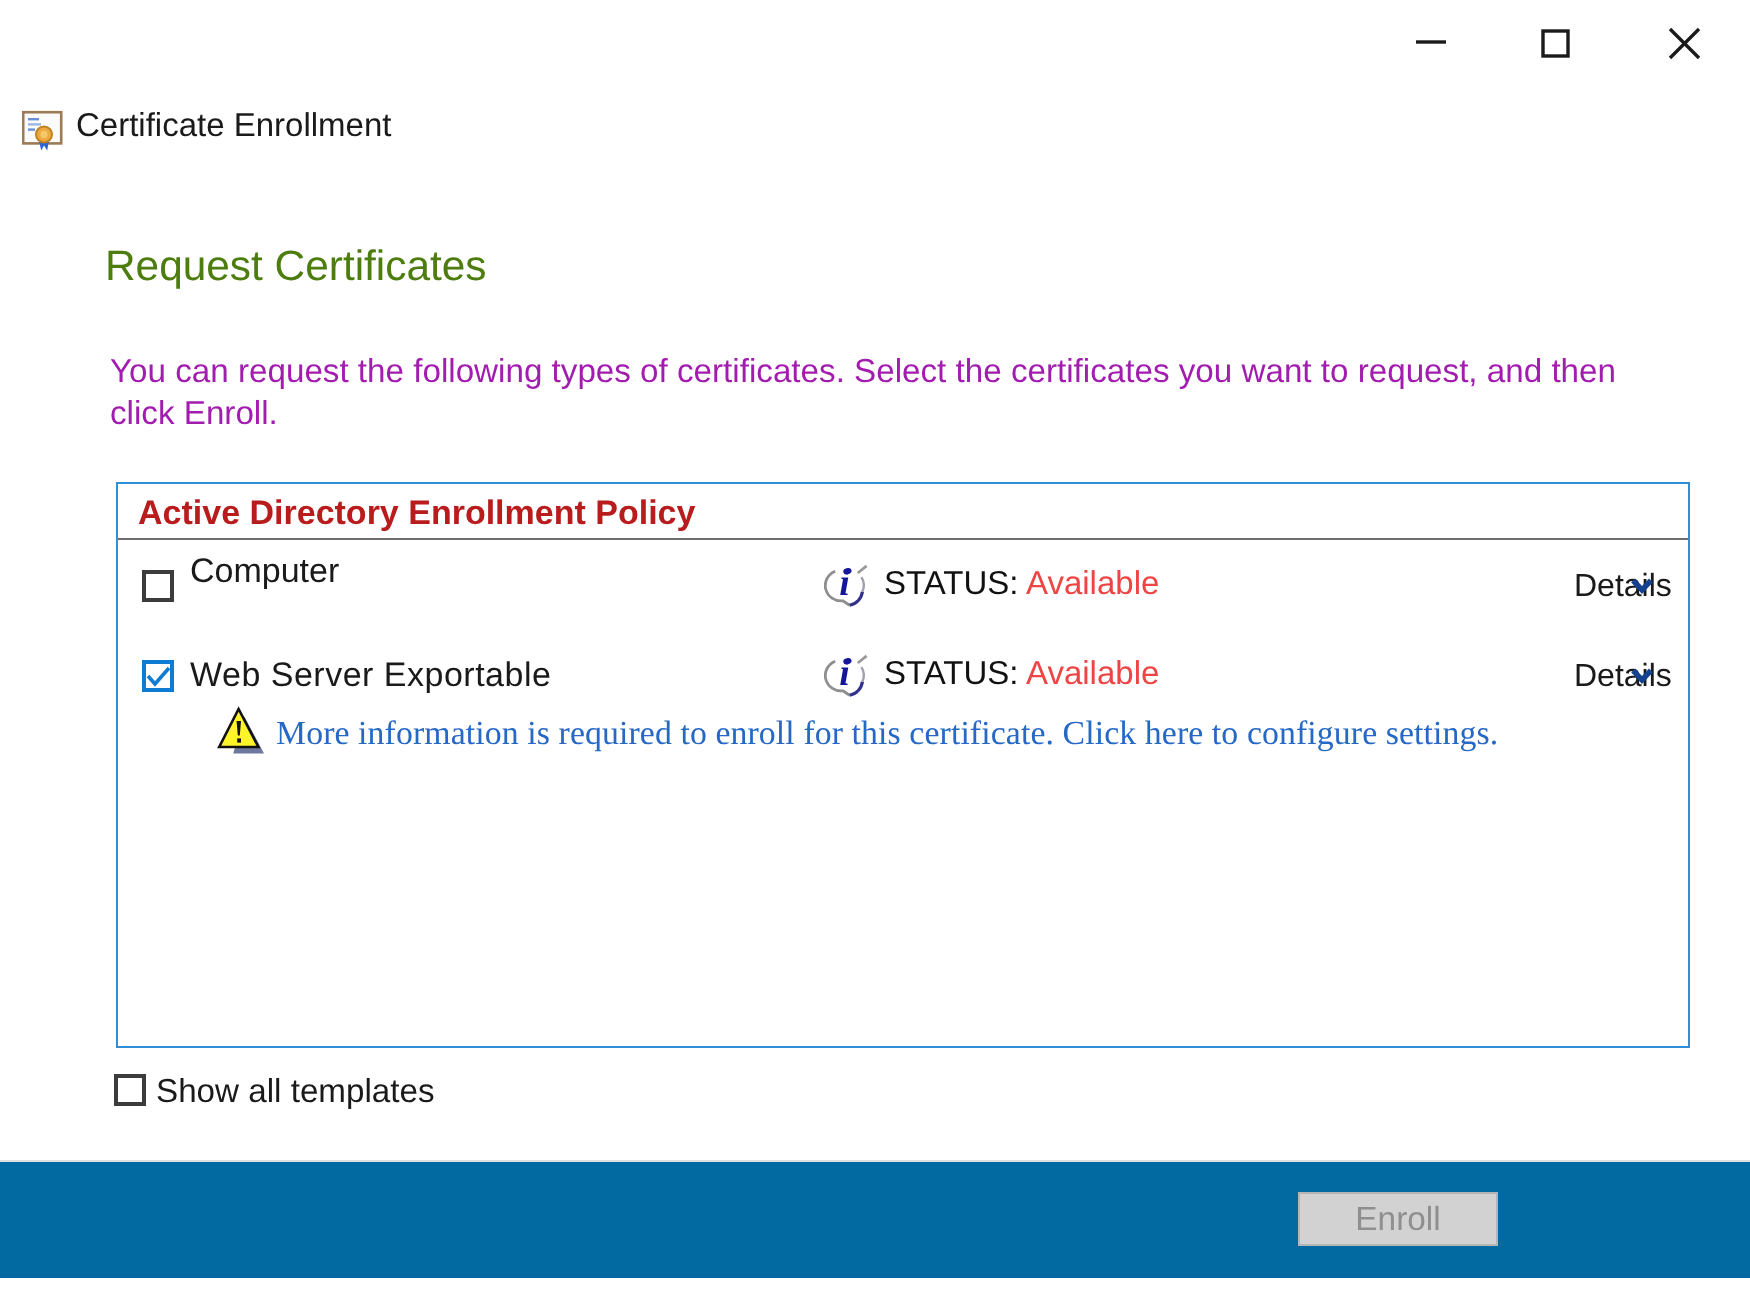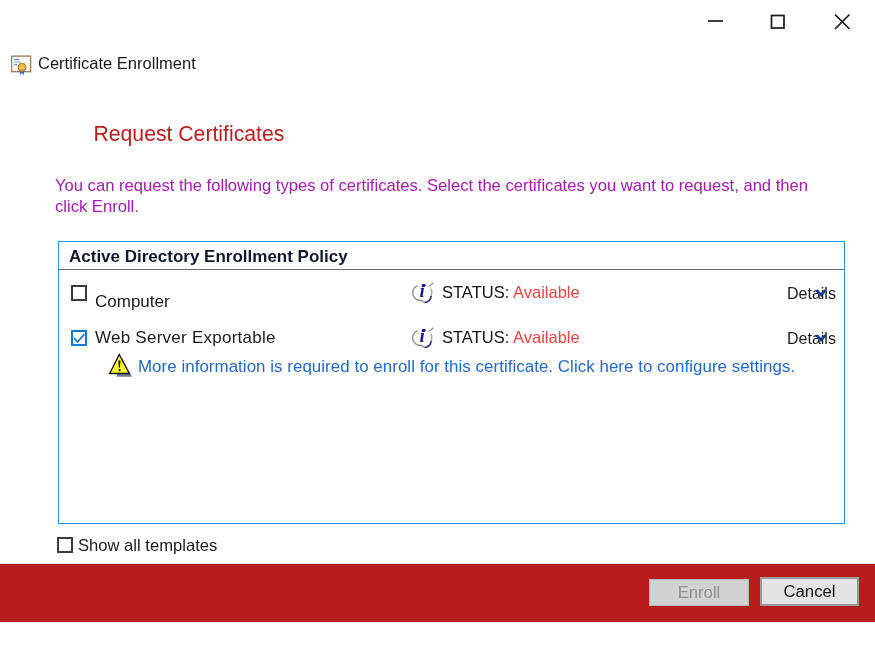--- a/index.html
+++ b/index.html
@@ -4,37 +4,37 @@
 <style>
   html,body{margin:0;padding:0;}
   body{width:875px;height:646px;background:#ffffff;font-family:"Liberation Sans",sans-serif;position:relative;overflow:hidden;}
   .abs{position:absolute;}
   
   #wincontrols{position:absolute;top:0;left:680px;width:195px;height:45px;}
   
   #apptitle{position:absolute;left:38px;top:54px;font-size:16.5px;color:#1a1a1a;text-align:right;}
   #certicon{position:absolute;left:11px;top:55px;}
   
-  #h1{position:absolute;left:52.5px;top:122px;font-size:21.2px;color:#b91c1c;margin-left:41px;}
+  #h1{position:absolute;left:52.5px;top:122px;font-size:21.2px;color:#4d7c0f;}
   #para{position:absolute;left:55px;top:176px;width:770px;font-size:16.6px;line-height:20.6px;color:#a21caf;}
   
   #box{position:absolute;left:57.5px;top:241px;width:787px;height:282.5px;border:1.5px solid #2f8fd9;box-sizing:border-box;background:#fff;}
   #boxhdr{position:absolute;left:0;top:0;width:100%;height:28px;border-bottom:1px solid #6e6e6e;box-sizing:border-box;}
-  #boxhdr span{position:absolute;left:10.5px;top:5px;font-size:17px;font-weight:bold;color:#0f172a;}
+  #boxhdr span{position:absolute;left:10.5px;top:5px;font-size:17px;font-weight:bold;color:#b91c1c;}
   .cb{position:absolute;width:16px;height:16px;background:#fff;box-sizing:border-box;}
   .cb.dark{border:2px solid #3c3c3c;}
   .cb.blue{border:2px solid #0f7cd4;}
   .rowlabel{font-size:17px;color:#1a1a1a;}
   .statbold{font-weight:normal;font-size:16.5px;color:#111;}
   .statreg{font-size:16.5px;color:#ef4444;}
   .details{font-size:16px;color:#1a1a1a;margin-left:28px;}
-  #warntext{position:absolute;left:138px;top:356.5px;font-size:16.9px;letter-spacing:0.05px;color:#2668c6;}
+  #warntext{position:absolute;left:138px;top:356.5px;font-size:16.9px;letter-spacing:0.05px;color:#2668c6;font-family:Liberation Serif, serif;}
   #showall{position:absolute;left:78px;top:536px;font-size:16.6px;color:#1a1a1a;}
   
-  #bottombar{position:absolute;left:0;top:563px;width:875px;height:58px;background:#b91c1c;border-top:1px solid #dfdfdf;box-sizing:content-box;}
+  #bottombar{position:absolute;left:0;top:580px;width:875px;height:58px;background:#0369a1;border-top:1px solid #dfdfdf;box-sizing:content-box;}
   #enroll{position:absolute;left:649px;top:15px;width:100px;height:27px;background:#d2d2d2;border:1px solid #b5b5b5;box-sizing:border-box;color:#8f8f8f;font-size:16.7px;text-align:center;line-height:25px;}
   #cancel{position:absolute;left:760px;top:13px;width:99px;height:29px;background:#e3e3e3;border:2px solid #999999;box-sizing:border-box;color:#111;font-size:16.7px;text-align:center;line-height:25px;}
 </style>
 </head>
 <body>
   <svg id="wincontrols" viewBox="0 0 195 45">
     <line x1="28" y1="21" x2="43" y2="21" stroke="#1a1a1a" stroke-width="1.7"></line>
     <rect x="91.5" y="15.5" width="12.5" height="12.5" fill="none" stroke="#1a1a1a" stroke-width="1.7"></rect>
     <line x1="155" y1="14.5" x2="169.5" y2="29" stroke="#1a1a1a" stroke-width="1.7"></line>
     <line x1="169.5" y1="14.5" x2="155" y2="29" stroke="#1a1a1a" stroke-width="1.7"></line>
@@ -54,21 +54,21 @@
   <div id="h1">Request Certificates</div>
   <div id="para">You can request the following types of certificates. Select the certificates you want to request, and then click Enroll.</div>
 
   <div id="box">
     <div id="boxhdr">
       <span>Active Directory Enrollment Policy</span>
     </div>
   </div>
 
   <div class="cb dark abs" style="left:71px;top:285px;"></div>
-  <div class="rowlabel abs" style="left:95px;top:292px;text-align:center;">Computer</div>
+  <div class="rowlabel abs" style="left:95px;top:276px;text-align:center;">Computer</div>
   <svg class="abs" style="left:411.5px;top:282px;" width="22" height="22" viewBox="0 0 22 22">
     <path d="M5.6 3.6 A 7.9 7.7 0 0 0 9.4 18.4 L 12.8 20.6" fill="none" stroke="#8f8f8f" stroke-width="1.4"></path>
     <path d="M12.8 20.6 A 7.9 7.7 0 0 0 19.2 13.8" fill="none" stroke="#32328c" stroke-width="1.6"></path>
     <path d="M19.2 13.8 A 7.9 7.7 0 0 0 18.7 6.6" fill="none" stroke="#a0a0b0" stroke-width="1.2"></path>
     <path d="M16.9 4.5 L 21.3 0.9" fill="none" stroke="#9a9a9a" stroke-width="1.4"></path>
     <ellipse cx="11.7" cy="3.6" rx="2.1" ry="1.55" transform="rotate(-15 11.7 3.6)" fill="#16169a"></ellipse>
     <text x="7.6" y="15.4" font-family="Liberation Serif, serif" font-style="italic" font-weight="bold" font-size="19" fill="#16169a">i</text>
   </svg>
   <div class="statbold abs" style="left:442px;top:283px;">STATUS:</div>
   <div class="statreg abs" style="left:513px;top:283px;">Available</div>
@@ -103,14 +103,13 @@
     <path d="M10.3 7.5 L12.5 7.5 L11.9 14.8 L10.9 14.8 Z" fill="#111"></path>
     <rect x="10.6" y="16.2" width="1.9" height="2.1" fill="#111"></rect>
   </svg>
   <div id="warntext">More information is required to enroll for this certificate. Click here to configure settings.</div>
 
   <div class="cb dark abs" style="left:57px;top:537px;"></div>
   <div id="showall">Show all templates</div>
 
   <div id="bottombar">
     <div id="enroll">Enroll</div>
-    <div id="cancel">Cancel</div>
   </div>
 
 </body></html>

